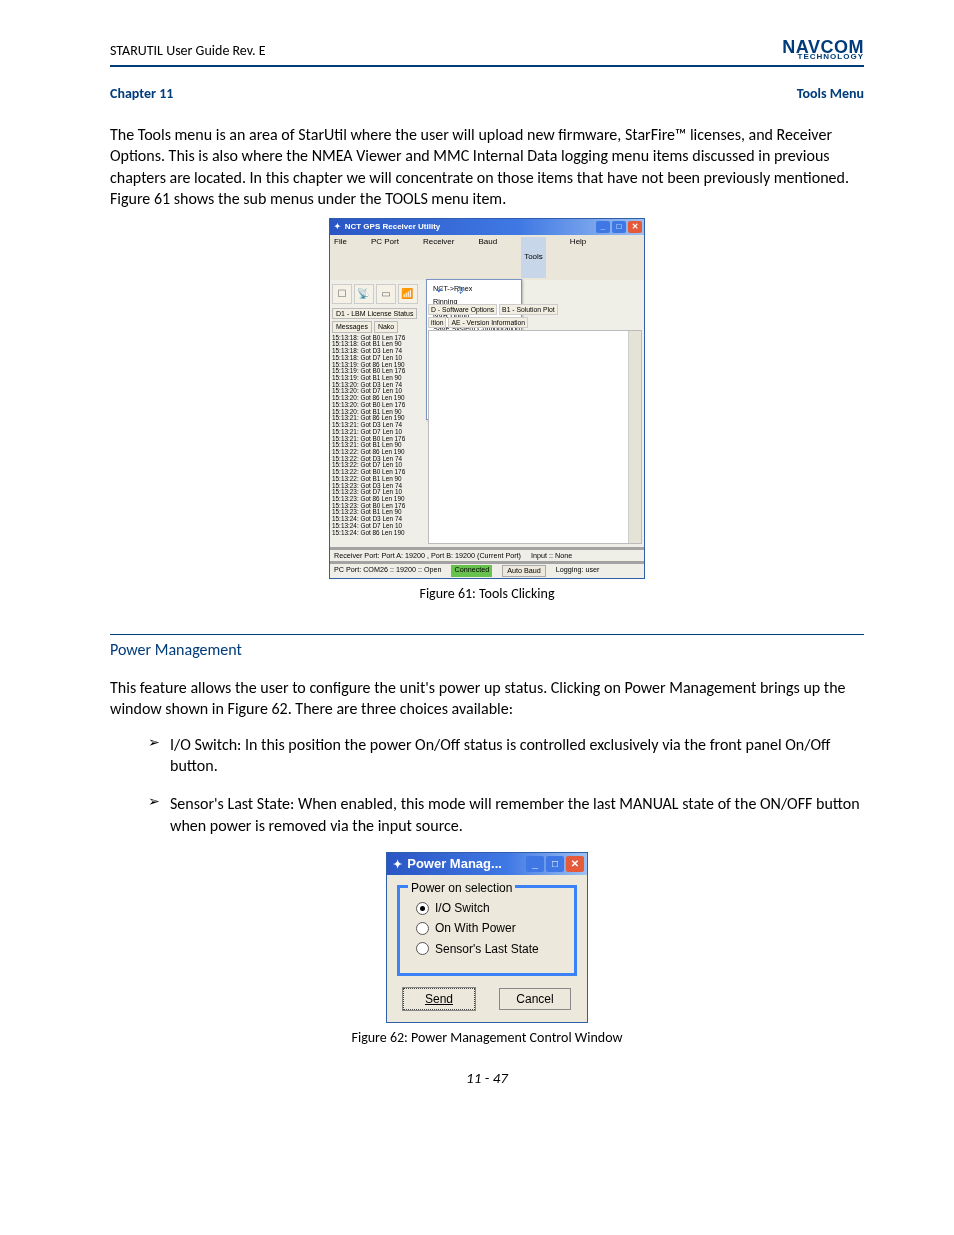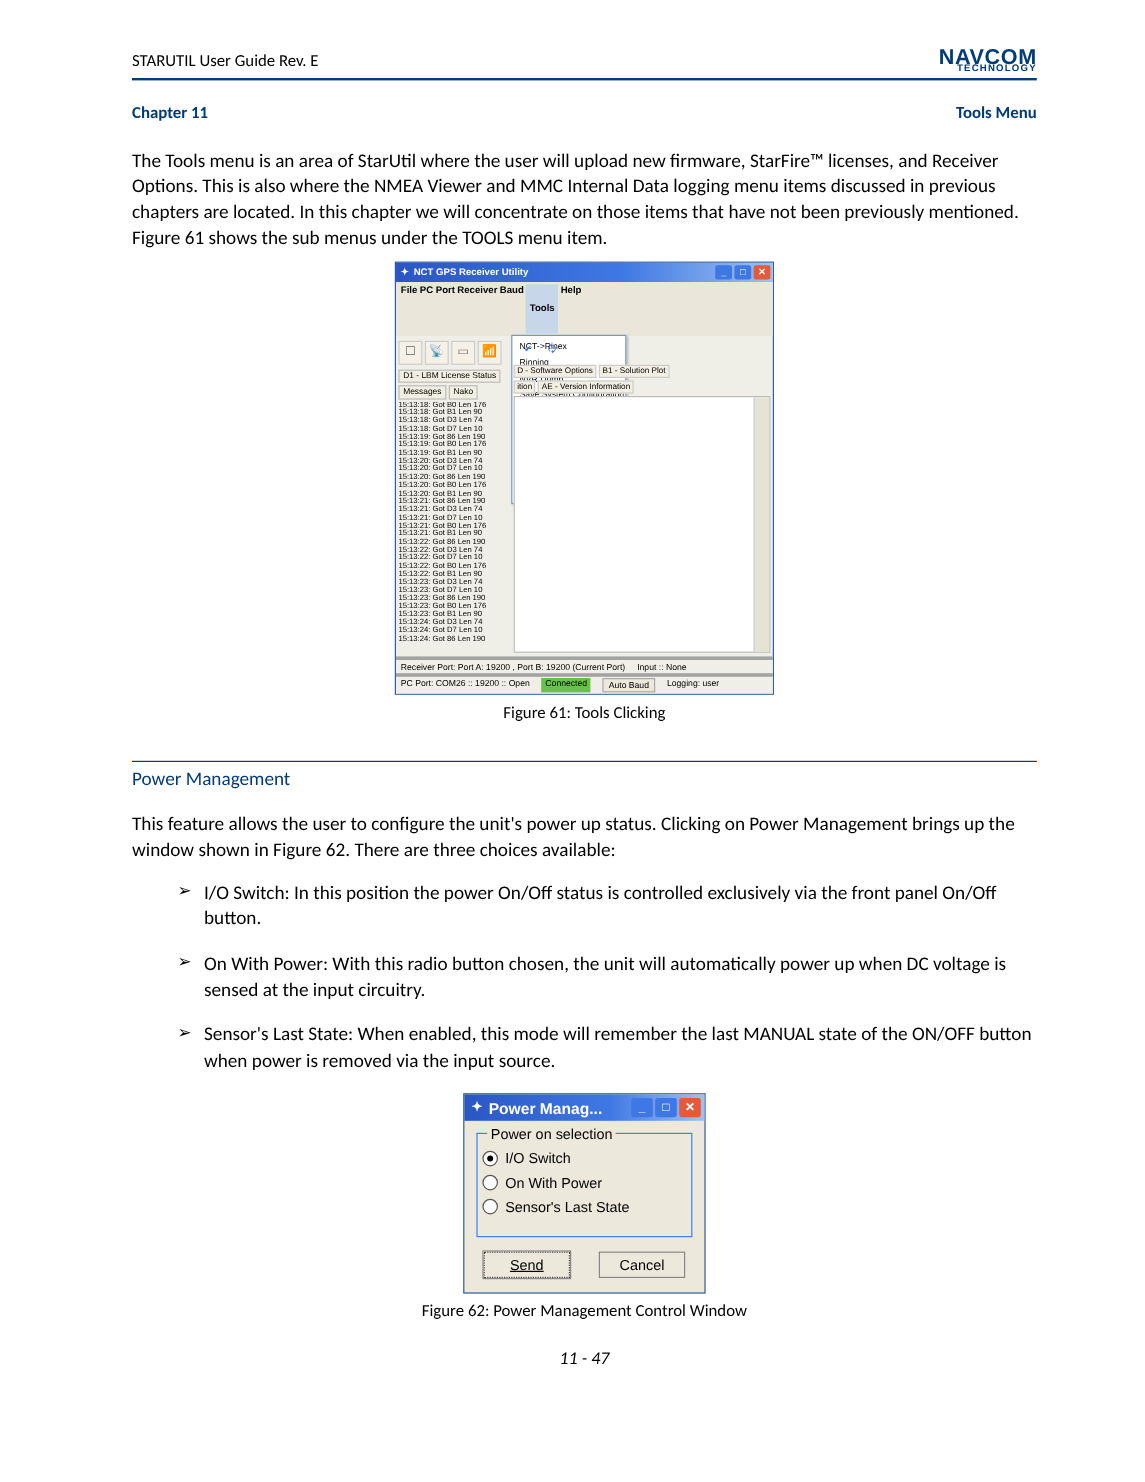--- a/index.html
+++ b/index.html
@@ -142,23 +142,22 @@
     font-weight: bold;
     border-radius: 2px;
   }
   .tb-min { background: #3f78e4; color:#fff;}
   .tb-max { background: #3f78e4; color:#fff;}
   .tb-close { background: #e45a3b; color:#fff;}
   .menubar {
     background: #eae6da;
     padding: 2px 4px;
     display: flex;
-    gap: 2px;
+    gap: 24px;
     font-size: 8px;
-    font-weight: bold;
   }
   .menubar span:nth-child(5){ background:#c8d6ea; padding:15px 3px; }
   .tools-area {
     display: flex;
     position: relative;
   }
   .left-pane {
     width: 92px;
     padding: 2px 2px;
   }
@@ -244,22 +243,22 @@
     display:flex;
     align-items:center;
     justify-content:space-between;
     padding:0 3px 0 6px;
     font-size:13px;
     font-weight:bold;
   }
   .pm-titlebar .titlebar-icons .tb-btn { width:18px; height:16px; font-size:10px; }
   .pm-body { padding:10px 10px 12px; }
   .pm-group {
-    border:1px solid #3b82f6;
-    padding:8px 4px 12px;
+    border:3px solid #3b82f6;
+    padding:8px 16px 12px;
     font-size:12px;
     position:relative;
   }
   .pm-group-title {
     position:absolute;
     top:-8px; left:8px;
     background:#ece8db;
     padding:0 3px;
     font-size:12px;
   }
@@ -418,21 +417,20 @@
 </div>
 <div class="figure-caption">Figure 61: Tools Clicking</div>
 
 <hr class="blue-sep2">
 <div class="section-heading">Power Management</div>
 
 <p class="body-text" style="margin-bottom:14px;">This feature allows the user to configure the unit's power up status. Clicking on Power Management brings up the window shown in Figure 62. There are three choices available:</p>
 
 <ul class="bullets">
   <li>I/O Switch: In this position the power On/Off status is controlled exclusively via the front panel On/Off button.</li>
-  <li>On With Power: With this radio button chosen, the unit will automatically power up when DC voltage is sensed at the input circuitry.</li>
   <li>Sensor's Last State: When enabled, this mode will remember the last MANUAL state of the ON/OFF button when power is removed via the input source.</li>
 </ul>
 
 <div class="figure-wrap">
   <div class="pm-window">
     <div class="pm-titlebar">
       <span style="display:flex;align-items:center;gap:5px;">
         <span style="font-size:11px;">✦</span>
         <span>Power Manag...</span>
       </span>

